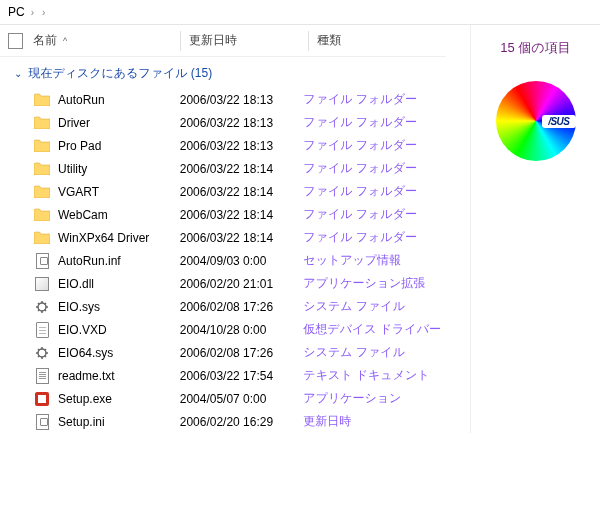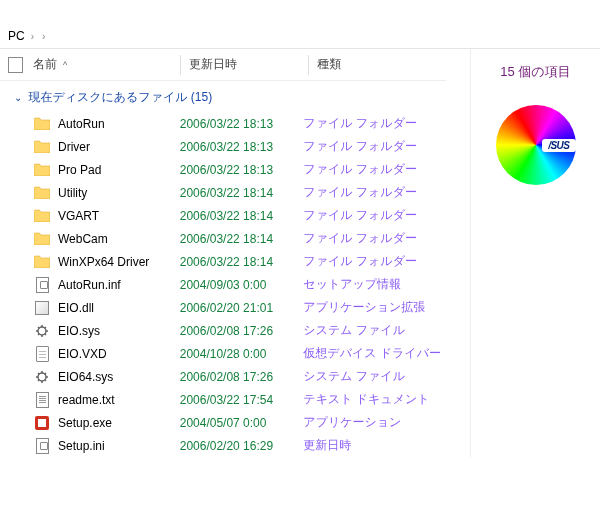--- a/index.html
+++ b/index.html
@@ -1,17 +1,17 @@
 <!DOCTYPE html>
 <html><head>
 <meta charset="utf-8">
 <style>
 * { margin:0; padding:0; box-sizing:border-box; font-family:"Yu Gothic UI","Meiryo",sans-serif; }
 body { background:#fff; width:600px; height:520px; overflow:hidden; font-size:12px; color:#000; }
-.breadcrumb { display:flex; align-items:center; gap:4px; padding:4px 8px; height:24px;margin-top:24px; }
+.breadcrumb { display:flex; align-items:center; gap:4px; padding:4px 8px; height:24px; }
 .breadcrumb .sep { color:#888; font-size:10px; padding:0 2px; }
 .breadcrumb .seg { color:#000; }
 .cols { display:flex; border-top:1px solid #e5e5e5;gap:24px; }
 .filepane { flex:1; min-width:0; }
 .headerrow { display:flex; align-items:center; height:32px; border-bottom:1px solid #eee; padding-left:8px; }
 .headerrow .chk { width:16px; height:16px; border:1px solid #888; margin-right:10px; }
 .hcol { color:#444; position:relative; }
 .hcol.name { width:160px; display:flex; align-items:center; gap:6px; }
 .hcol.date { width:130px; }
 .hcol.type { width:140px; }
@@ -27,21 +27,21 @@
 .filegeneric::after { content:""; position:absolute; top:4px; left:2px; right:2px; height:1px; background:#bbb; box-shadow:0 3px 0 #bbb, 0 6px 0 #bbb; }
 .dllicon { width:14px; height:14px; border:1px solid #888; background:linear-gradient(135deg,#fff,#ddd); }
 .sysicon { width:14px; height:14px; }
 .txticon { width:13px; height:16px; border:1px solid #888; background:#fff; position:relative; }
 .txticon::after { content:""; position:absolute; top:3px; left:2px; right:2px; height:1px; background:#999; box-shadow:0 2px 0 #999,0 4px 0 #999,0 6px 0 #999; }
 .exeicon { width:14px; height:14px; background:#d03020; border-radius:2px; position:relative; }
 .exeicon::after { content:""; position:absolute; inset:3px; background:#fff; }
 .infoicon { width:13px; height:16px; border:1px solid #888; background:#fff; position:relative; }
 .infoicon::before { content:""; position:absolute; left:3px; top:3px; width:6px; height:6px; border:1px solid #888; border-radius:1px; }
 .cname { width:128px; white-space:nowrap; overflow:hidden; text-overflow:ellipsis; }
-.cdate { width:130px; color:#15803d; }
+.cdate { width:130px; color:#000000; }
 .ctype { width:150px; color:#8b5cf6; }
 .sidepane { width:130px; border-left:1px solid #eee; padding:14px 8px; text-align:center; }
 .itemcount { color:#701a75; font-size:13px; margin-bottom:24px; }
 .logo { width:80px; height:80px; margin:0 auto; position:relative; }
 .colorwheel { width:80px; height:80px; border-radius:50%; background:conic-gradient(#ff0080,#ff00ff,#8000ff,#0000ff,#0080ff,#00ffff,#00ff80,#00ff00,#80ff00,#ffff00,#ff8000,#ff0000,#ff0080); display:flex; align-items:center; justify-content:flex-end; }
 .logotext { background:#fff; padding:1px 6px; border-radius:3px; font-size:10px; font-style:italic; font-weight:bold; color:#00247d; letter-spacing:-0.5px; }
 </style>
 </head>
 <body>
 

